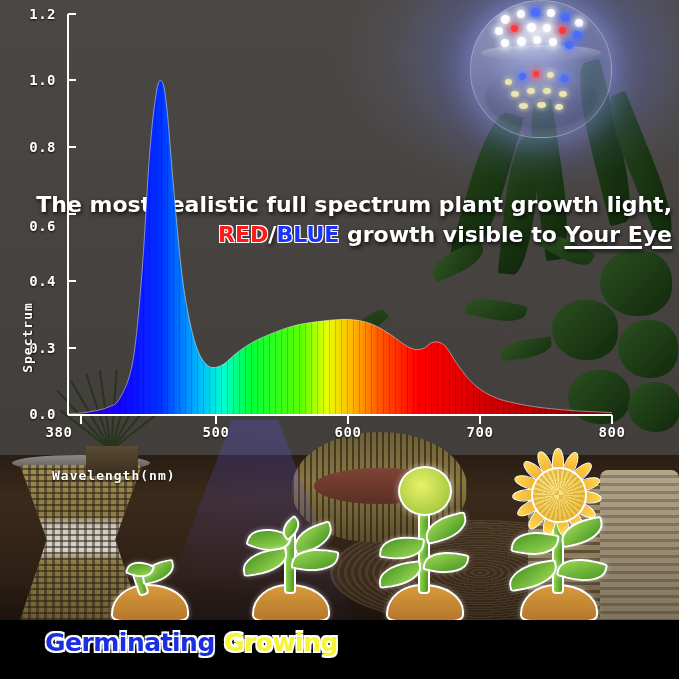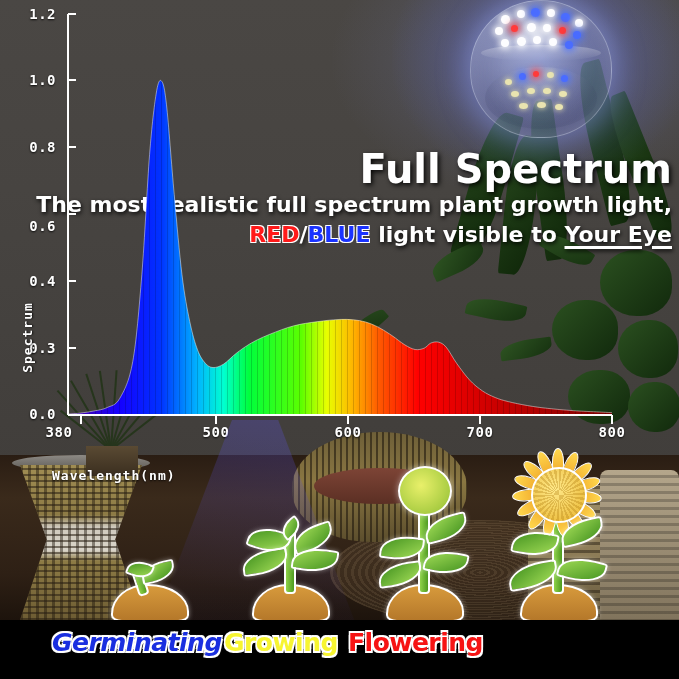--- a/index.html
+++ b/index.html
@@ -323,24 +323,23 @@
       <div class="led y" style="left:40px;top:90px;width:8px;height:6px"></div>
       <div class="led y" style="left:56px;top:87px;width:8px;height:6px"></div>
       <div class="led y" style="left:72px;top:87px;width:8px;height:6px"></div>
       <div class="led y" style="left:88px;top:90px;width:8px;height:6px"></div>
       <div class="led y" style="left:48px;top:102px;width:9px;height:6px"></div>
       <div class="led y" style="left:66px;top:101px;width:9px;height:6px"></div>
       <div class="led y" style="left:84px;top:103px;width:8px;height:6px"></div>
     </div>
   </div>
 
-  <div class="headline">Full Spectrum</div>
   <div class="sub1">The most realistic full spectrum plant growth light,</div>
   <div class="sub2">
-    <span class="w-red">RED</span><span class="w-slash">/</span><span class="w-blue">BLUE</span><span> light visible to </span><span class="w-ul">Your Eye</span>
+    <span class="w-red">RED</span><span class="w-slash">/</span><span class="w-blue">BLUE</span><span> growth visible to </span><span class="w-ul">Your Eye</span>
   </div>
 
   <div class="chart">
     <svg width="679" height="470">
       <defs>
         <linearGradient id="spec" x1="0" y1="0" x2="1" y2="0">
           <stop offset="0.000" stop-color="#4b00a0"></stop>
           <stop offset="0.095" stop-color="#1400ff"></stop>
           <stop offset="0.171" stop-color="#0033ff"></stop>
           <stop offset="0.238" stop-color="#00b4ff"></stop>
@@ -453,18 +452,17 @@
       <div class="sf-petal" style="transform:rotate(336deg)"></div>
       <div class="sf-core"></div>
     </div>
     <div class="pleaf" style="left:62px;bottom:78px;width:40px;height:20px;transform:rotate(-12deg);"></div>
     <div class="pleaf" style="left:14px;bottom:66px;width:42px;height:21px;transform:rotate(190deg);"></div>
     <div class="pleaf" style="left:60px;bottom:40px;width:44px;height:20px;transform:rotate(14deg);"></div>
     <div class="pleaf" style="left:10px;bottom:34px;width:46px;height:21px;transform:rotate(170deg);"></div>
   </div>
 
   <div class="bottombar">
-    <div class="stage-label sl-germ" style="left:52px;font-style:italic;">Germinating</div>
+    <div class="stage-label sl-germ" style="left:45px;">Germinating</div>
     <div class="stage-label sl-grow" style="left:216px;">Growing</div>
-    <div class="stage-label sl-flow" style="left:348px;">Flowering</div>
   </div>
 
 </div>
 
 </body></html>

